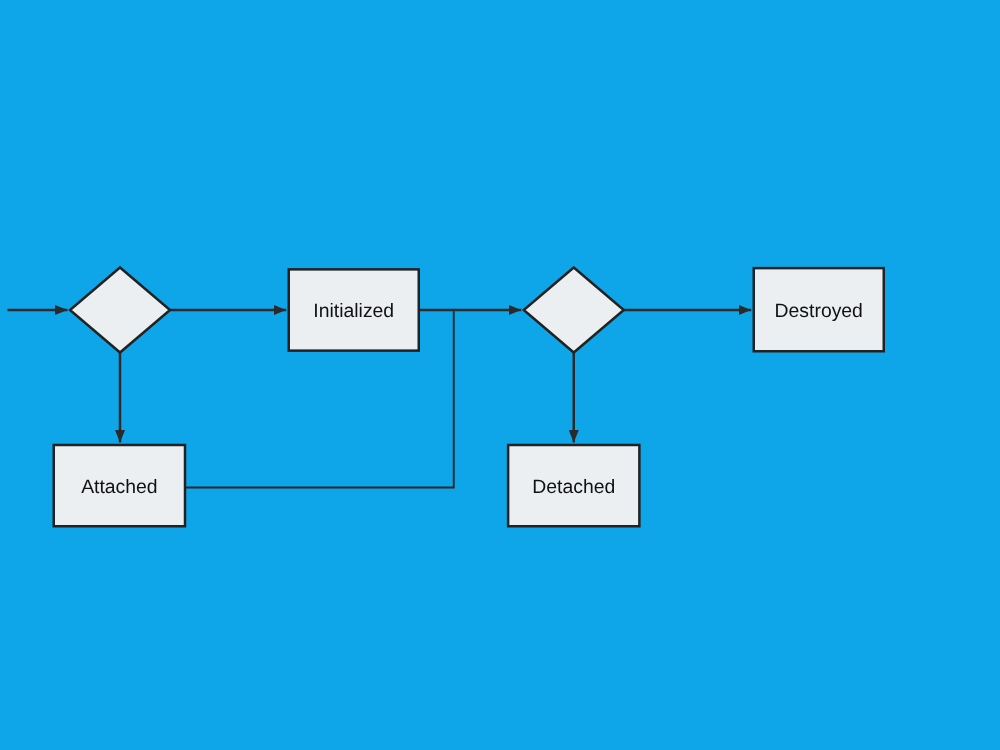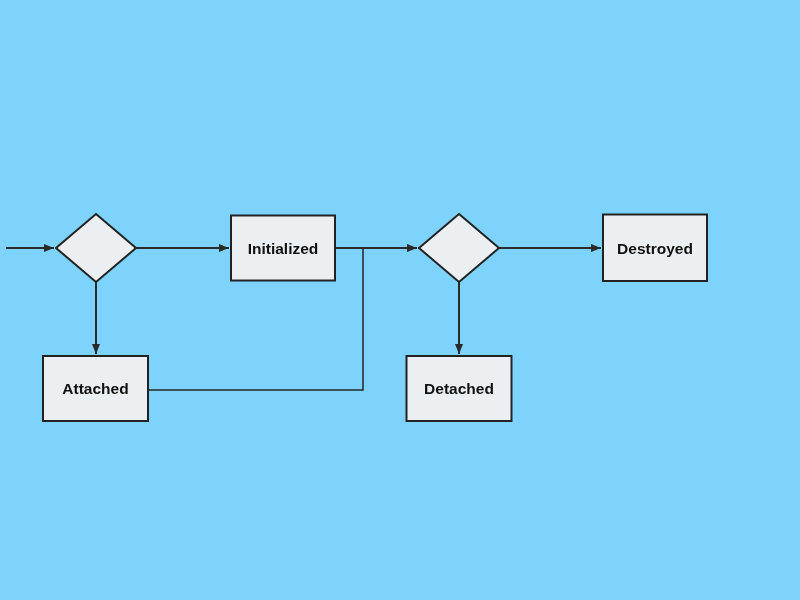--- a/index.html
+++ b/index.html
@@ -37,21 +37,21 @@
   }
   .edge-thin {
     fill: none;
     stroke: #262626;
     stroke-width: 1.5;
   }
 </style>
 </head>
 <body>
 
-<div id="stage" style="background-color: #7dd3fc; font-weight: bold;">
+<div id="stage" style="background-color: #0ea5e9;">
   <svg width="800" height="600" viewBox="0 0 800 600">
     <defs>
       <marker id="arrow" viewBox="0 0 10 8" refX="10" refY="4" markerWidth="10" markerHeight="8" markerUnits="userSpaceOnUse" orient="auto">
         <path d="M0,0 L10,4 L0,8 Z" fill="#2a2a2a"></path>
       </marker>
     </defs>
 
     <path class="edge" d="M6,248 L54,248" marker-end="url(#arrow)" stroke="#2a2a2a"></path>
     <path class="edge" d="M136,248 L229,248" marker-end="url(#arrow)" stroke="#2a2a2a"></path>
     <path class="edge" d="M96,282 L96,354" marker-end="url(#arrow)" stroke="#2a2a2a"></path>

